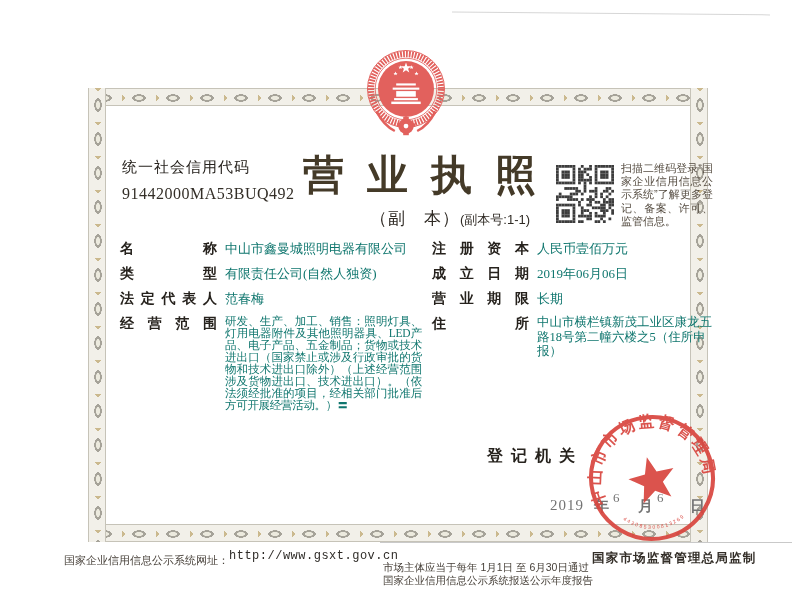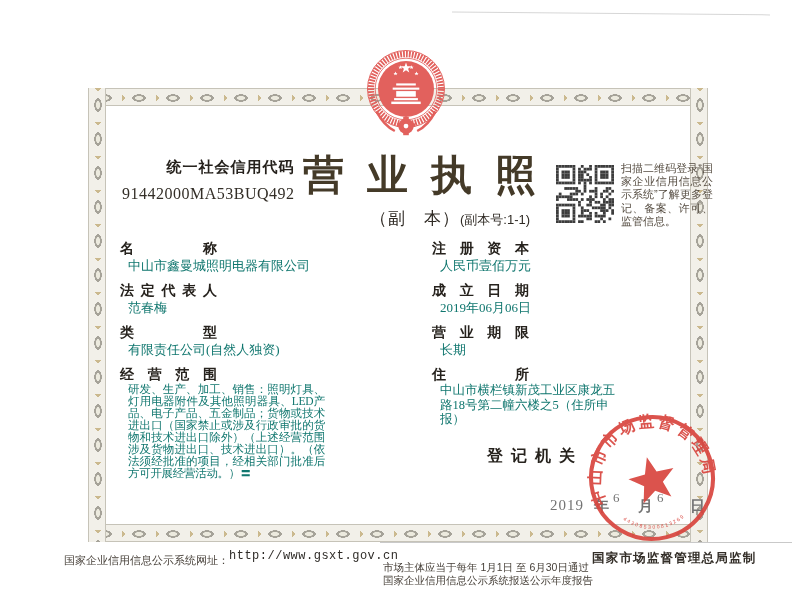--- a/index.html
+++ b/index.html
@@ -37,41 +37,41 @@
     border-left:1px solid #c6c3b8; border-right:1px solid #c6c3b8;
   }
   .edge-top { top:0; } .edge-bottom { bottom:0; }
   .edge-left { left:0; } .edge-right { right:0; }
 
   
   .emblem { position:absolute; left:364px; top:46px; width:84px; height:100px; }
 
   
   .credit-block { position:absolute; left:122px; top:158px; }
-  .credit-label { font-weight:bold; font-size:15px; letter-spacing:1px; color:#26221d;text-align:right; }
+  .credit-label { font-weight:normal; font-size:15px; letter-spacing:1px; color:#26221d; }
   .credit-code { margin-top:8px; font-size:16px; letter-spacing:0.5px; color:#332e27; }
 
   
   .title { position:absolute; left:303px; top:148px; font-size:41px; font-weight:bold;
     letter-spacing:23px; white-space:nowrap; color:#443a28; }
   .subtitle { position:absolute; left:330px; top:207px; width:240px; text-align:center;
     white-space:nowrap; color:#2f2a24; }
   .copy { font-size:17px; letter-spacing:1px; }
   .copyno { font-size:13px; }
 
   
   .qr { position:absolute; left:556px; top:165px; width:58px; height:58px; }
   .qr-caption { position:absolute; left:621px; top:162px; width:92px; font-size:11px;
     line-height:13.2px; color:#554c41; text-align:justify; }
 
   
   .col { position:absolute; top:240px; }
   .col-left { left:120px; width:302px; }
   .col-right { left:432px; width:288px; }
-  .row { display:flex; align-items:flex-start; margin-bottom:8px; min-height:17px;flex-direction:column; }
+  .row { display:flex; align-items:flex-start; margin-bottom:8px; min-height:17px; }
   .flabel { flex:none; width:97px; font-weight:bold; font-size:14px; color:#26221d;
     text-align:justify; text-align-last:justify; line-height:17px; }
   .fvalue { margin-left:8px; font-size:13px; color:#0f766e; line-height:17px;
     font-family:"Liberation Serif","DejaVu Serif",serif; }
   .fvalue.scope { font-size:11.5px; line-height:12px; width:197px; text-align:justify;
     letter-spacing:-0.3px; }
   .fvalue.addr { font-size:12.5px; line-height:14.5px; width:182px; }
 
   
   .reg-label { position:absolute; left:487px; top:446px; font-weight:bold; font-size:16px;
@@ -387,26 +387,26 @@
     <rect x="45.33" y="53.33" width="2.67" height="2.67" fill="#3c3c3c"></rect>
   </svg>
 <div class="qr-caption">扫描二维码登录“国家企业信用信息公示系统”了解更多登记、备案、许可、监管信息。</div>
 
 <div class="col col-left">
   <div class="row">
     <span class="flabel">名称</span>
     <span class="fvalue">中山市鑫曼城照明电器有限公司</span>
   </div>
   <div class="row">
+    <span class="flabel">类型</span>
+    <span class="fvalue">有限责任公司(自然人独资)</span>
+  </div>
+  <div class="row">
     <span class="flabel">法定代表人</span>
     <span class="fvalue">范春梅</span>
-  </div>
-  <div class="row">
-    <span class="flabel">类型</span>
-    <span class="fvalue">有限责任公司(自然人独资)</span>
   </div>
   <div class="row">
     <span class="flabel">经营范围</span>
     <span class="fvalue scope">研发、生产、加工、销售：照明灯具、灯用电器附件及其他照明器具、LED产品、电子产品、五金制品；货物或技术进出口（国家禁止或涉及行政审批的货物和技术进出口除外）（上述经营范围涉及货物进出口、技术进出口）。（依法须经批准的项目，经相关部门批准后方可开展经营活动。）〓</span>
   </div>
 </div>
 
 <div class="col col-right">
   <div class="row">
     <span class="flabel">注册资本</span>

